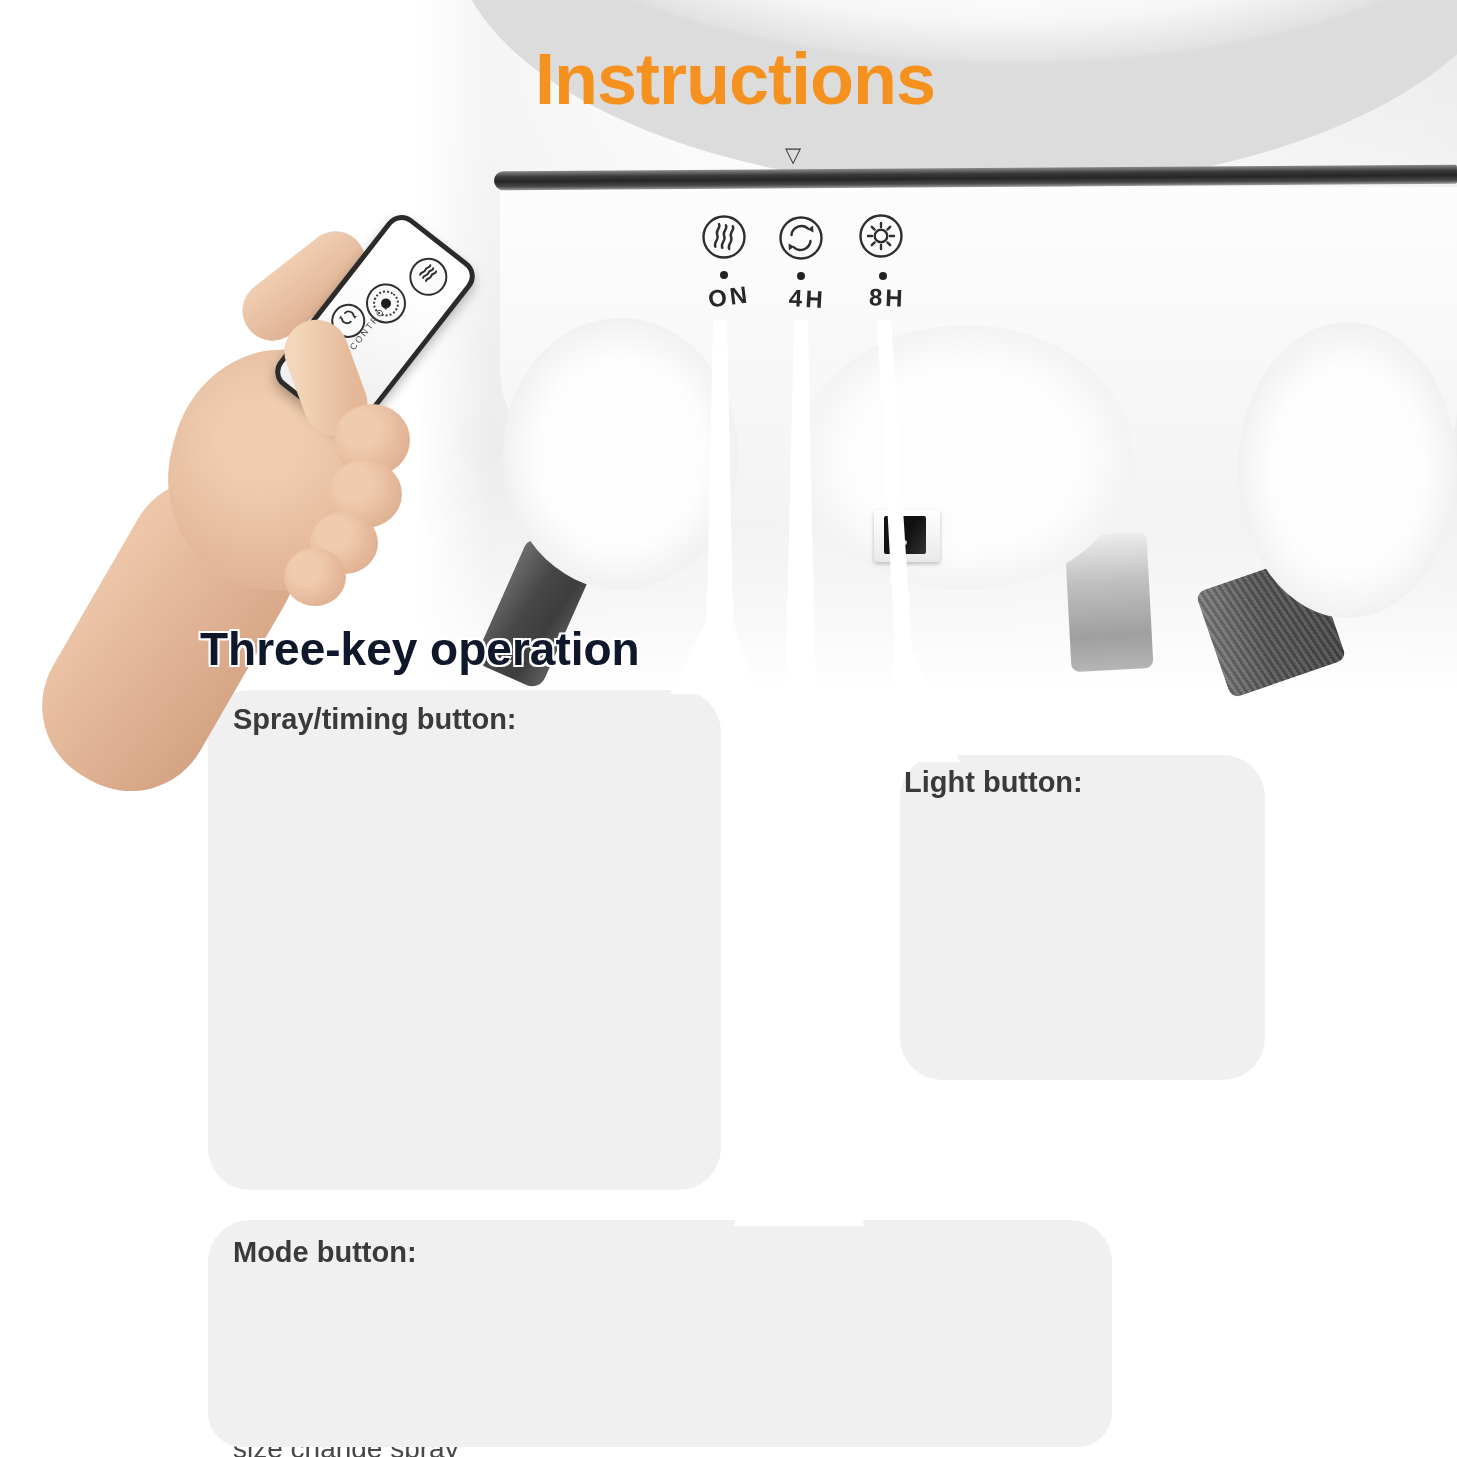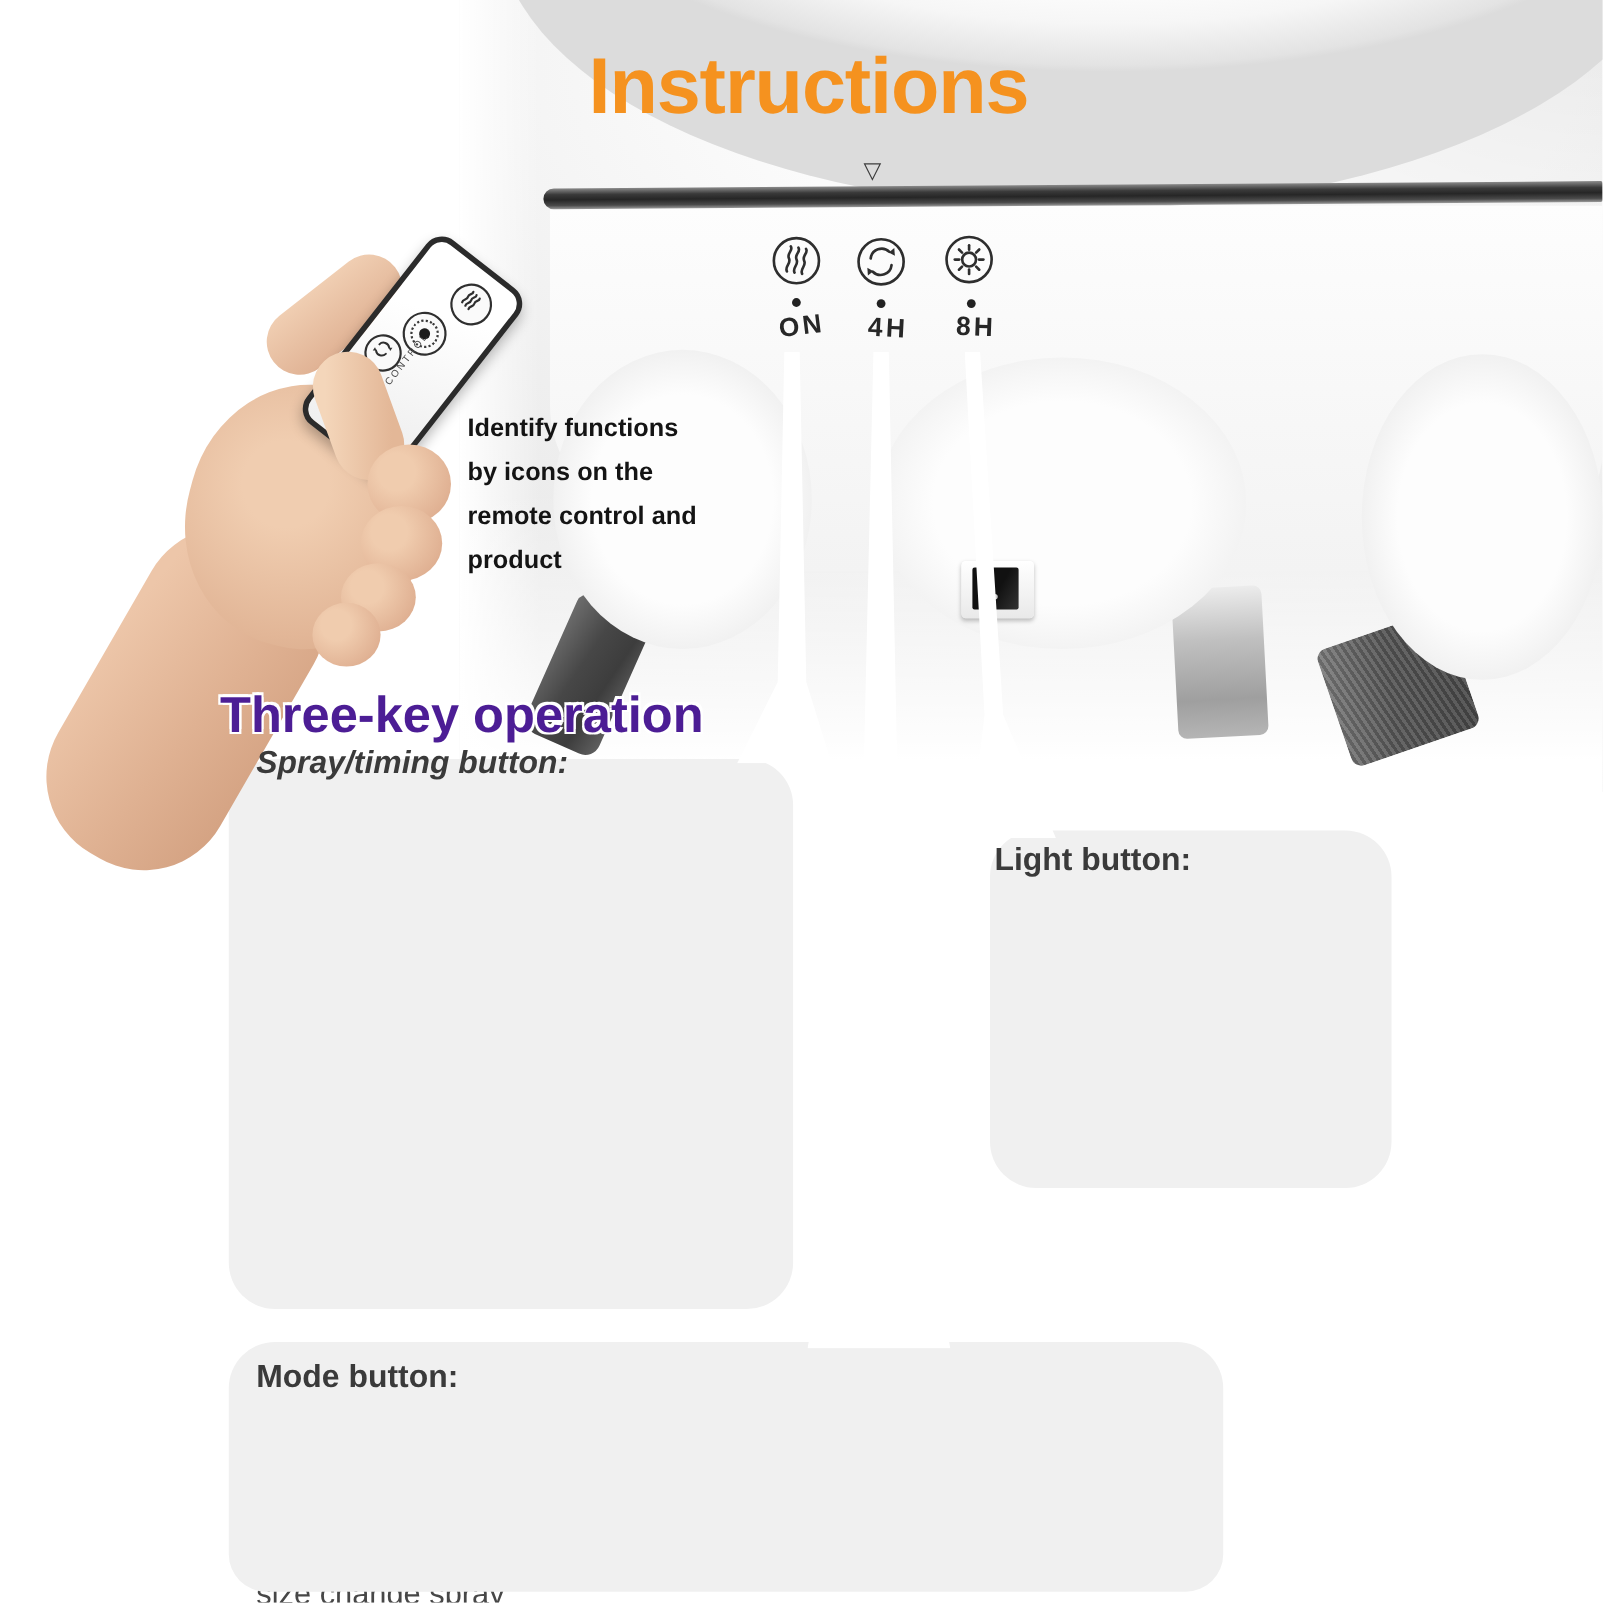--- a/index.html
+++ b/index.html
@@ -59,33 +59,33 @@
   .callout-on{left:660px;top:320px;width:100px;height:374px;
     clip-path:polygon(53px 0,67px 0,73px 300px,96px 374px,10px 374px,47px 300px);}
   .callout-4h{left:718px;top:320px;width:160px;height:906px;
     clip-path:polygon(76px 0,90px 0,104px 690px,146px 906px,16px 906px,60px 690px);}
   .callout-8h{left:848px;top:320px;width:120px;height:442px;
     clip-path:polygon(29px 0,43px 0,64px 330px,112px 442px,34px 442px,47px 330px);}
 
   
   .title{left:0;top:38px;width:1470px;text-align:center;font-size:72px;font-weight:bold;
     letter-spacing:-1px;color:#F5921F;z-index:7;}
-  .section-heading{left:200px;top:622px;font-size:46px;font-weight:bold;color:#4c1d95;z-index:7;
+  .section-heading{left:200px;top:622px;font-size:46px;font-weight:bold;color:#0f172a;z-index:7;
     text-shadow:2px 2px 0 #fff,-2px -2px 0 #fff,2px -2px 0 #fff,-2px 2px 0 #fff;}
   .note{left:425px;top:368px;z-index:7;}
   .note-line{font-size:23px;font-weight:bold;color:#141414;line-height:40px;white-space:nowrap;}
 
   
   .ibox{background:#f0f0f0;border-radius:42px;z-index:3;}
   .box-spray{left:208px;top:690px;width:513px;height:500px;}
   .box-light{left:900px;top:755px;width:365px;height:325px;}
   .box-mode{left:208px;top:1220px;width:904px;height:227px;border-radius:42px 42px 34px 34px;}
   .ibox-heading{font-size:29px;font-weight:bold;color:#3a3a3a;white-space:nowrap;z-index:4;}
   .ibox-line{font-size:27px;color:#1c1c1c;line-height:37.6px;white-space:nowrap;z-index:4;}
-  .hd-spray{left:233px;top:678px;font-style:italic;}
+  .hd-spray{left:233px;top:703px;}
   .lines-spray{left:233px;top:755px;}
   .hd-light{left:904px;top:766px;}
   .lines-light{left:928px;top:810px;}
   .lines-light .ibox-line{font-size:28px;color:#4d4d4d;line-height:37.5px;}
   .hd-mode{left:233px;top:1236px;}
   .lines-mode{left:233px;top:1276px;}
   .lines-mode .ibox-line{font-size:28px;color:#474747;line-height:38.4px;}
 
   
   .hand-part{z-index:4;}
@@ -209,26 +209,20 @@
     </div>
     <div class="r-text">REMOTE CONTROL</div>
   </div>
   <div class="abs hand-part thumb"></div>
   <div class="abs knuckle k1"></div>
   <div class="abs knuckle k2"></div>
   <div class="abs knuckle k3"></div>
   <div class="abs knuckle k4"></div>
 
   <div class="abs title">Instructions</div>
-  <div class="abs note">
-    <div class="note-line">Identify functions</div>
-    <div class="note-line">by icons on the</div>
-    <div class="note-line">remote control and</div>
-    <div class="note-line">product</div>
-  </div>
   <div class="abs section-heading">Three-key operation</div>
 
   <div class="abs ibox-heading hd-spray">Spray/timing button:</div>
   <div class="abs lines-spray">
     <div class="ibox-line">• Press it briefly for the first time</div>
     <div class="ibox-line">to turn on the jellyfish spray</div>
     <div class="ibox-line">• Short press for the second time</div>
     <div class="ibox-line">to turn on the direct spray</div>
     <div class="ibox-line">• Press it short for the third time</div>
     <div class="ibox-line">to turn it off</div>

